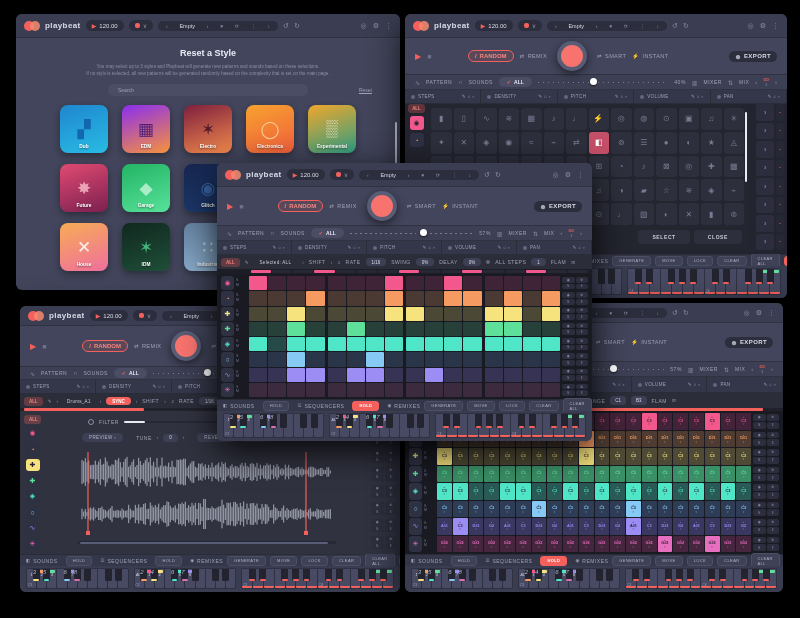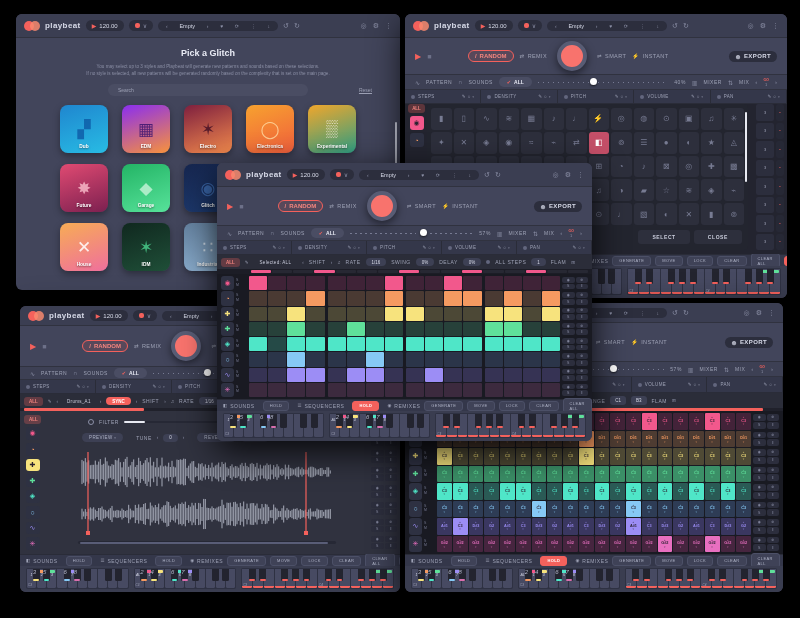--- a/index.html
+++ b/index.html
@@ -205,21 +205,21 @@
         <span class="dim hico">↺</span>
         <span class="dim hico">↻</span>
         <div class="hsp"></div>
         <div class="hright">
           <span class="">◎</span>
           <span class="">⚙</span>
           <span class="">⋮</span>
         </div>
       </div>
     <div class="psbody">
-      <div class="ps-title">Pick a Glitch</div>
+      <div class="ps-title">Reset a Style</div>
       <div class="ps-sub">You may select up to 3 styles and Playbeat will generate new patterns and sounds based on these selections.</div>
       <div class="ps-sub">If no style is selected, all new patterns will be generated randomly based on the complexity that is set on the main page.</div>
       <div class="ps-searchrow">
         <div class="ps-search">Search</div>
         <div class="ps-reset">Reset</div>
       </div>
       <div class="ps-grid">
           <div class="tile" style="background:linear-gradient(160deg,#1f86cf,#28bce4)">
             <span class="tg" style="color:#0e5ea9">▞</span>
             <span class="tl">Dub</span>

